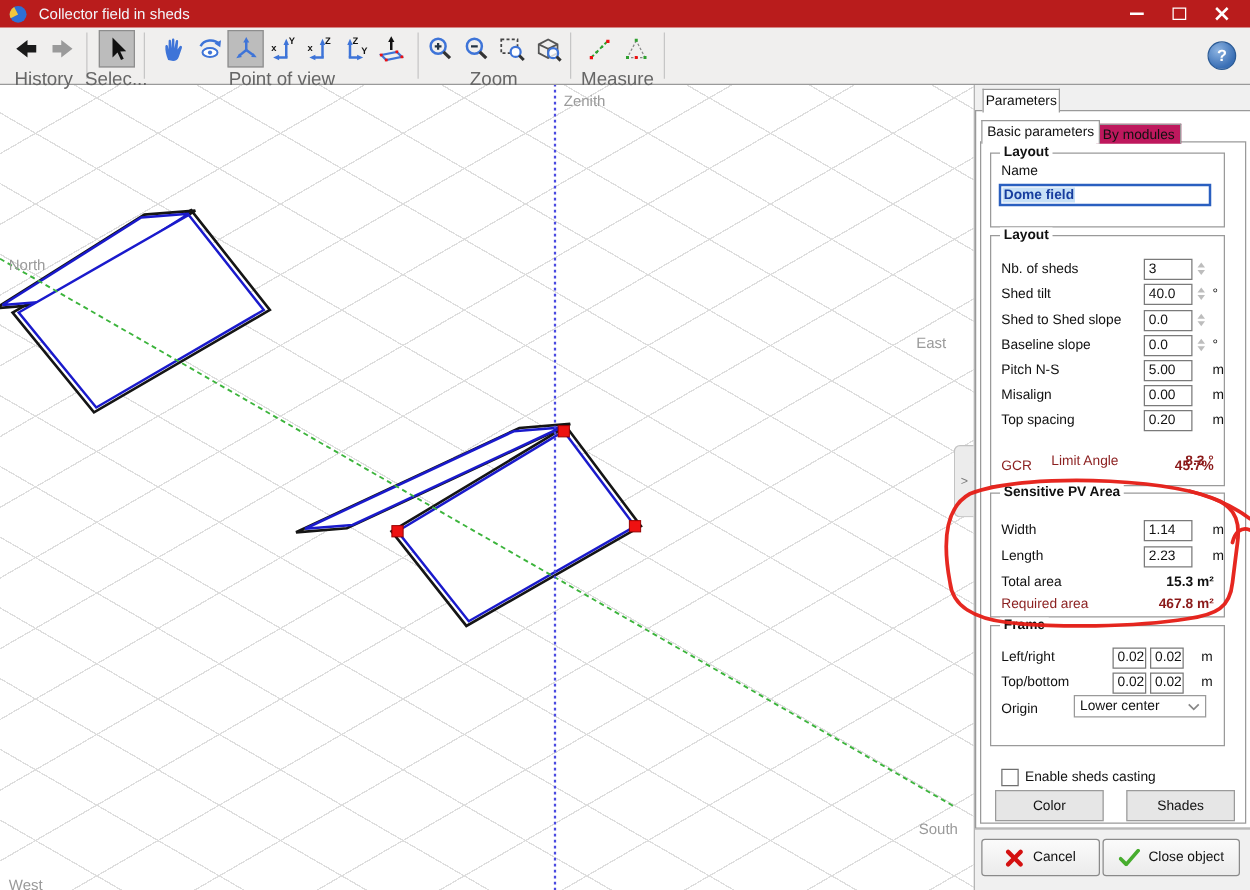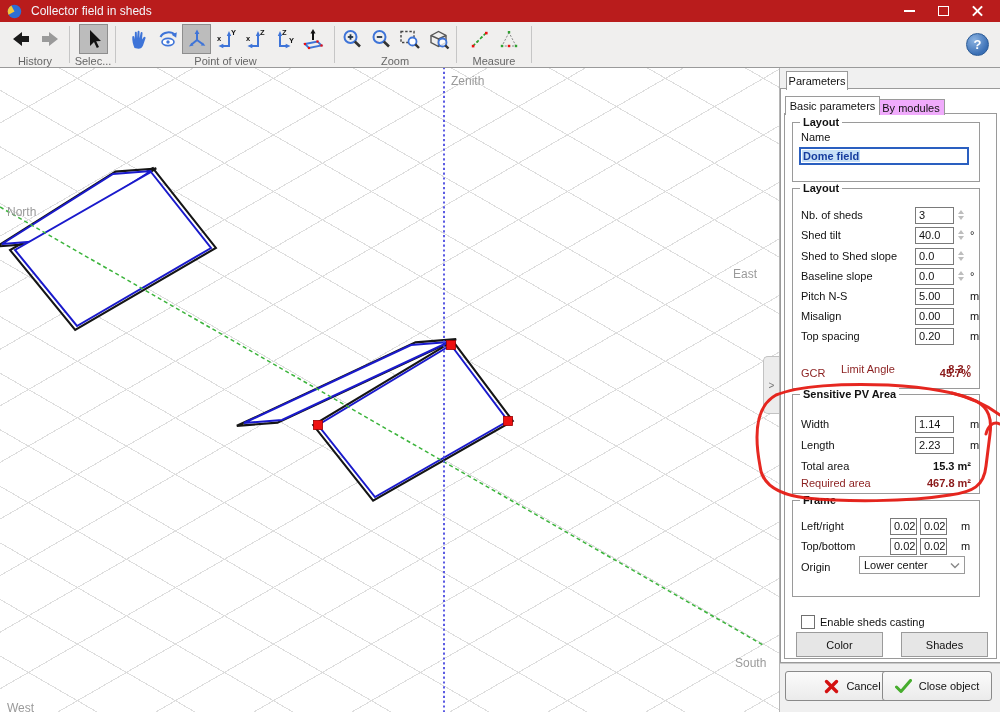--- a/index.html
+++ b/index.html
@@ -20,21 +20,21 @@
   .glyph-close i:first-child{transform:rotate(45deg);}
   .glyph-close i:last-child{transform:rotate(-45deg);}
 
   
   .toolbar{position:absolute;left:0;top:22px;width:1000px;height:45px;background:#f0efee;
            border-bottom:1px solid #9a9a9a;z-index:25;}
   .tb-group{position:absolute;top:2px;height:41px;display:flex;flex-direction:column;align-items:center;}
   .tb-icons{display:flex;align-items:center;height:30px;}
   .tb-btn{width:27px;height:28px;display:flex;align-items:center;justify-content:center;border:1px solid transparent;}
   .tb-btn.pressed{background:#bcbcbc;border:1px solid #8e8e8e;}
-  .tb-label{font-size:11px;color:#666;margin-top:1px;white-space:nowrap;}
+  .tb-label{font-size:15px;color:#666;margin-top:1px;white-space:nowrap;}
   .tb-sep{position:absolute;top:4px;width:1px;height:37px;background:#c6c6c6;}
   .help-btn{position:absolute;right:11px;top:11px;width:21px;height:21px;border-radius:50%;
             background:radial-gradient(circle at 35% 30%,#8db4e2,#3a6fb5 70%);border:1px solid #2a5a95;
             color:#fff;font-weight:bold;font-size:13px;display:flex;align-items:center;justify-content:center;}
 
   
   .viewport{position:absolute;left:0;top:67px;width:779px;height:645px;
      background:
        repeating-linear-gradient(150deg, transparent 0 48px, #dedede 48px 49px),
        repeating-linear-gradient(30deg,  transparent 0 48px, #dedede 48px 49px),
@@ -49,21 +49,21 @@
   .panel{position:absolute;left:779px;top:67px;width:221px;height:645px;background:#f0f0f0;
          border-left:1px solid #b5b5b5;box-sizing:border-box;}
   .tab-main{position:absolute;left:6px;top:4px;width:60px;height:18px;background:#fff;
             border:1px solid #9a9a9a;border-bottom:none;z-index:3;
             display:flex;align-items:center;justify-content:center;font-size:11px;}
   .tab-page{position:absolute;left:0px;top:21px;width:235px;height:575px;background:#fff;
             border:1px solid #9a9a9a;box-sizing:border-box;}
   .subtab{position:absolute;background:#fff;border:1px solid #9a9a9a;border-bottom:none;
           display:flex;align-items:center;justify-content:center;font-size:11px;z-index:3;}
   .subtab.sel{left:4px;top:7px;width:93px;height:18px;}
-  .subtab.unsel{left:96px;top:10px;width:66px;height:15px;background:#f0abfc;z-index:2;}
+  .subtab.unsel{left:96px;top:10px;width:66px;height:15px;background:#be185d;z-index:2;}
   .content-box{position:absolute;left:3px;top:24px;width:213px;height:546px;background:#fff;
                border:1px solid #9a9a9a;box-sizing:border-box;}
   .fieldset{position:absolute;left:7px;width:186px;border:1px solid #9a9a9a;background:#fff;}
   .legend{position:absolute;top:-7px;left:7px;background:#fff;padding:0 3px;font-weight:bold;font-size:11px;}
   .prow{position:absolute;left:8px;right:4px;height:16px;}
   .plabel{position:absolute;left:0;top:2px;font-size:11px;text-align:right;}
   .plabel.maroon{color:#8b1f1f;}
   .pbox{position:absolute;left:114px;top:0;width:34px;height:14px;border:1px solid #7a7a7a;background:#fff;
         font-size:11px;padding:1px 0 0 3px;}
   .pbox.small1{left:89px;width:22px;}
@@ -470,21 +470,21 @@
       <div class="cbrow">
         <span class="cbox"></span>
         <span>Enable sheds casting</span>
       </div>
       <div class="gbtn" style="left:11px;width:85px;">Color</div>
       <div class="gbtn" style="left:116px;width:85px;">Shades</div>
     </div>
   </div>
 
   <div class="footer-divider"></div>
-  <div class="foot-btn" style="left:5px;width:93px;padding-left:20px;">
+  <div class="foot-btn" style="left:5px;width:93px;">
     <svg width="15" height="15" viewBox="0 0 15 15">
       <g stroke="#d41111" stroke-width="3.4" stroke-linecap="round">
         <line x1="2.5" y1="2.5" x2="12.5" y2="12.5"></line>
           <line x1="12.5" y1="2.5" x2="2.5" y2="12.5"></line>
         </g>
       </svg>
     <span>Cancel</span>
   </div>
   <div class="foot-btn" style="left:102px;width:108px;">
     <svg width="17" height="14" viewBox="0 0 17 14">

